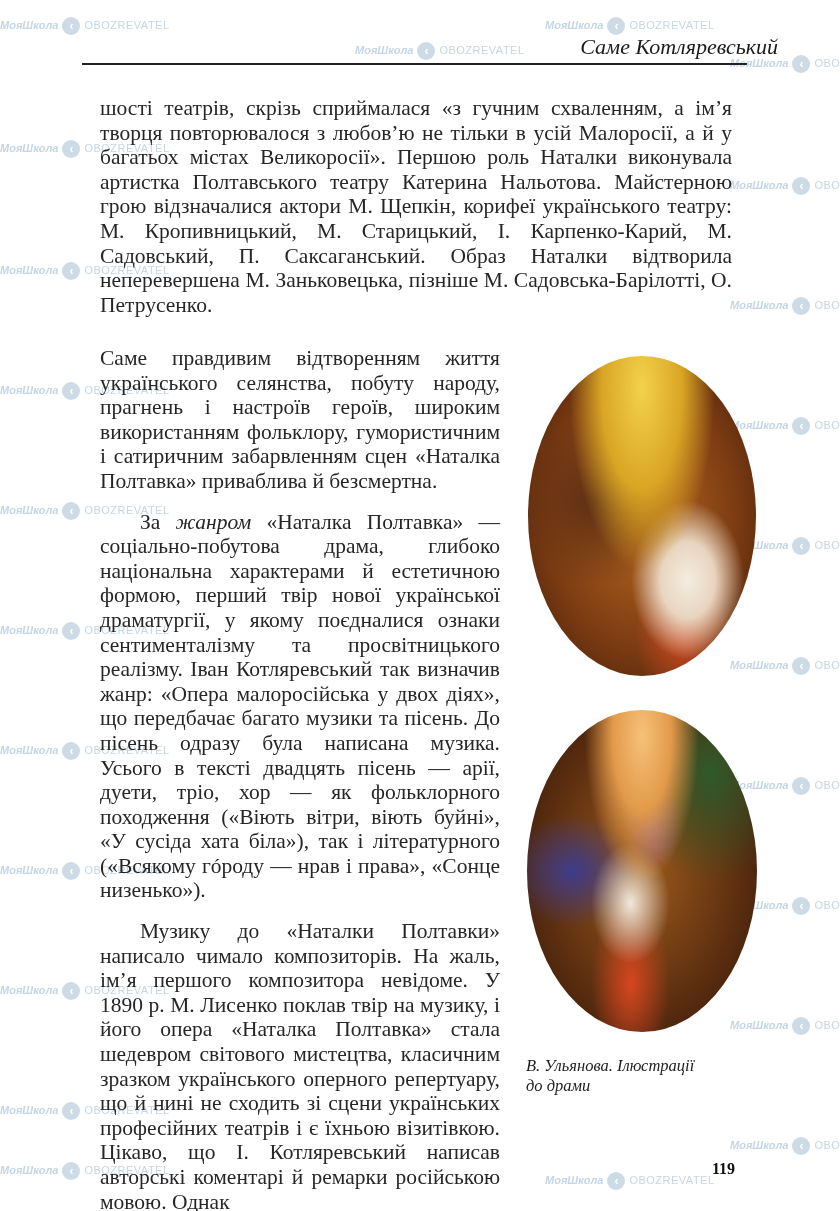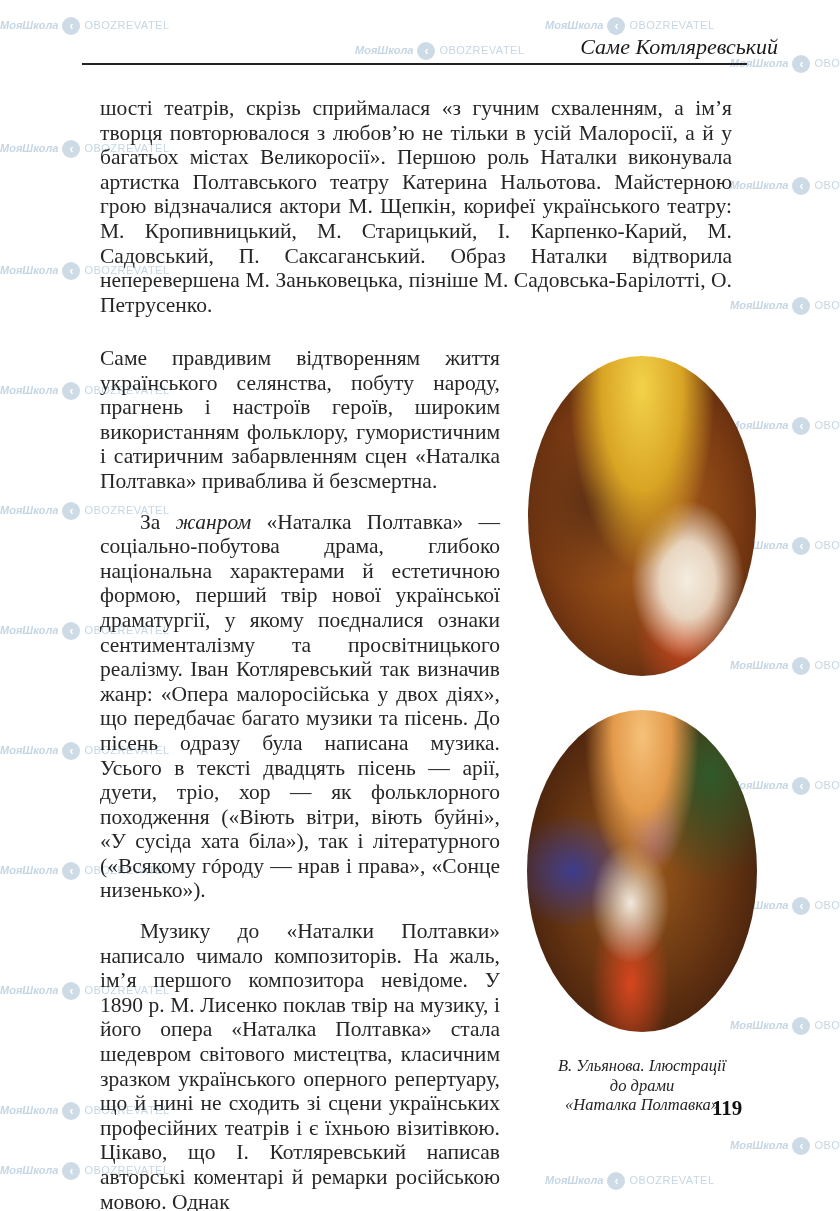--- a/index.html
+++ b/index.html
@@ -45,25 +45,25 @@
     background:
       radial-gradient(ellipse at 50% 8%, #f6c17a 0%, #e29a4a 18%, transparent 35%),
       radial-gradient(ellipse at 80% 20%, #2f5a2a 0%, transparent 30%),
       radial-gradient(ellipse at 55% 35%, #7a4fb0 0%, transparent 16%),
       radial-gradient(ellipse at 45% 60%, #f1e9dc 0%, transparent 22%),
       radial-gradient(ellipse at 45% 85%, #d6461f 0%, transparent 22%),
       radial-gradient(ellipse at 20% 50%, #3e3c8c 0%, transparent 25%),
       radial-gradient(ellipse at 50% 50%, #9c5a1c 0%, #5c2e10 60%, #2b140a 100%);
   }
   .caption {
-    position: absolute; left: 526px; top: 1056px; width: 232px; text-align: center;
+    position: absolute; left: 526px; top: 1056px; width: 232px; 
     font-style: italic; font-size: 16.5px; line-height: 19.5px; color: #222;
   }
   .page-num {
-    position: absolute; left: 712px; top: 1096px; font-weight: bold; font-size: 21px; color: #111;
+    position: absolute; left: 712px; top: 1160px; font-weight: bold; font-size: 16px; color: #111;
   }
 </style>
 </head>
 <body>
 
 <div>
   <div class="wm" style="left:0;top:10px"><span>МояШкола</span><span class="c">‹</span><span class="o">OBOZREVATEL</span></div>
   <div class="wm" style="left:355px;top:35px"><span>МояШкола</span><span class="c">‹</span><span class="o">OBOZREVATEL</span></div>
   <div class="wm" style="left:545px;top:10px"><span>МояШкола</span><span class="c">‹</span><span class="o">OBOZREVATEL</span></div>
   <div class="wm" style="left:730px;top:48px"><span>МояШкола</span><span class="c">‹</span><span class="o">OBOZREVATEL</span></div>
@@ -101,16 +101,15 @@
   <p class="indent"><span>За </span><span class="bi">жанром</span><span> «Наталка Полтавка» — соціально-побутова драма, глибоко національна характерами й естетичною формою, перший твір нової української драматургії, у якому поєдналися ознаки сентименталізму та просвітницького реалізму. Іван Котляревський так визначив жанр: «Опера малоросійська у двох діях», що передбачає багато музики та пісень. До пісень одразу була написана музика. Усього в тексті двадцять пісень — арії, дуети, тріо, хор — як фольклорного походження («Віють вітри, віють буйні», «У сусіда хата біла»), так і літературного («Всякому гóроду — нрав і права», «Сонце низенько»).</span></p>
   <p class="indent">Музику до «Наталки Полтавки» написало чимало композиторів. На жаль, ім’я першого композитора невідоме. У 1890 р. М. Лисенко поклав твір на музику, і його опера «Наталка Полтавка» стала шедевром світового мистецтва, класичним зразком українського оперного репертуару, що й нині не сходить зі сцени українських професійних театрів і є їхньою візитівкою. Цікаво, що І. Котляревський написав авторські коментарі й ремарки російською мовою. Однак</p>
 </div>
 
 <div class="illus illus1" title="Інтер’єр хати: чоловік біля прядки, дівчина з вишиванням"></div>
 <div class="illus illus2" title="Група селян на тлі пейзажу, дівчина на колінах"></div>
 
 <div class="caption">
   <div>В. Ульянова. Ілюстрації</div>
   <div>до драми</div>
-  <div>«Наталка Полтавка»</div>
 </div>
 
 <div class="page-num">119</div>
 
 </body></html>

